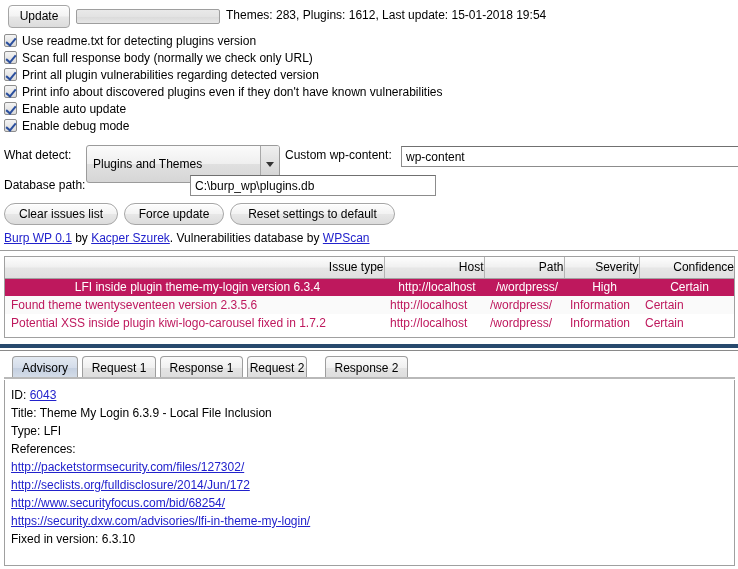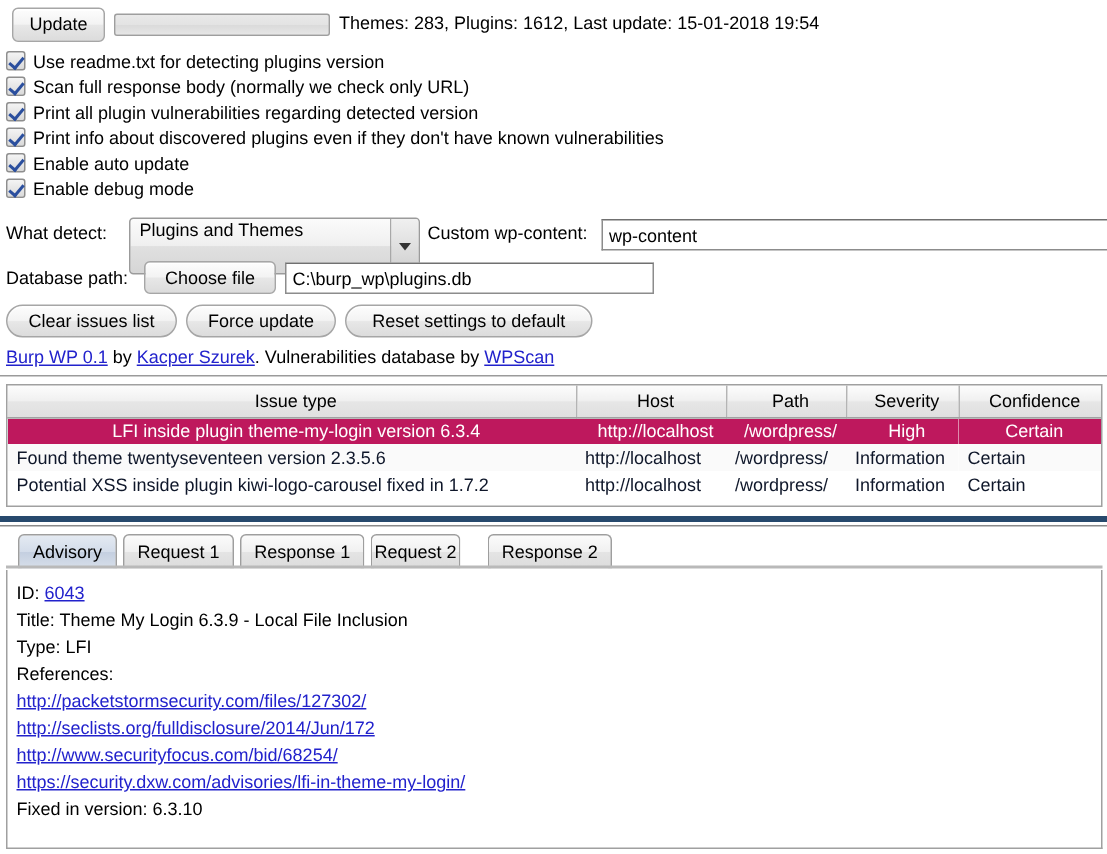--- a/index.html
+++ b/index.html
@@ -68,21 +68,21 @@
 
   
   #detect-row { position: absolute; left: 4px; top: 144px; height: 24px; width: 730px; }
   .lbl { font-size: 12px; white-space: nowrap; }
   .combo {
     position: relative;
     height: 38px;
     border: 1px solid #9b9b9b;
     border-radius: 3px;
     background: linear-gradient(to bottom, #fbfbfb 0%, #efefef 50%, #e0e0e0 51%, #d6d6d6 100%);
-    display: flex; align-items: flex-start;
+    display: flex; align-items: center;
     padding-left: 6px;
     font-size: 12px;
     cursor: default;
   }
   .combo-arrow {
     position: absolute; right: 0; top: 0; bottom: 0; width: 19px;
     border-left: 1px solid #a8a8a8;
     background: linear-gradient(to bottom, #f0f0f0, #cfcfcf);
     display: flex; align-items: center; justify-content: center;
     border-radius: 0 2px 2px 0;
@@ -137,33 +137,33 @@
   #issues-panel {
     position: absolute; left: 4px; top: 256px; width: 731px; height: 82px;
     border: 1px solid #a0a0a0; background: #fff;
   }
   table.issues { border-collapse: collapse; width: 100%; table-layout: fixed; font-size: 12px; }
   table.issues th {
     background: linear-gradient(to bottom, #fdfdfd 0%, #f0f0f0 48%, #e6e6e6 52%, #e0e0e0 100%);
     border-right: 1px solid #b4b4b4;
     border-bottom: 1px solid #a2a2a2;
     font-weight: normal;
-    text-align: center;
+    text-align: right;
     padding: 3px 0 3px 6px;
     height: 21px;
     color: #000;
     white-space: nowrap;
     overflow: hidden;
   }
   table.issues td {
     padding: 1px 0 1px 6px;
     height: 18px;
     white-space: nowrap;
     overflow: hidden;
-    color: #0f172a;
+    color: #be185d;
     border: 0;
   }
   tr.sel td { background: #be185d; color: #ffffff; text-align: center; }
   tr.odd td { background: #fafafa; }
   tr.even td { background: #ffffff; margin-top: 24px; }
 
   
   #tabstrip {
     position: absolute; left: 4px; top: 355px; width: 731px; height: 24px;
   }
@@ -247,21 +247,20 @@
       <span class="combo-arrow">
           <i></i>
         </span>
     </div>
     <span class="lbl" id="wpcontent-label">Custom wp-content:</span>
     <div class="txtfield" id="wpcontent-field" placeholder="wp-content">wp-content</div>
   </div>
 
   <div id="db-row">
     <span class="lbl" id="db-label">Database path:</span>
-    <div class="btn" id="choose-file-btn">Choose file</div>
     <div class="txtfield" id="db-field" placeholder="C:\burp_wp\plugins.db">C:\burp_wp\plugins.db</div>
   </div>
 
   <div id="actions">
     <div class="btn" id="clear-btn">Clear issues list</div>
     <div class="btn" id="force-btn">Force update</div>
     <div class="btn" id="reset-btn">Reset settings to default</div>
   </div>
 
   <div id="credit">

